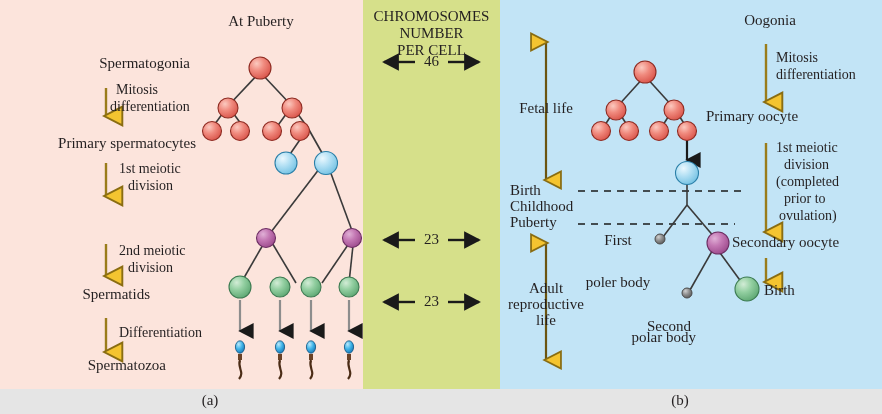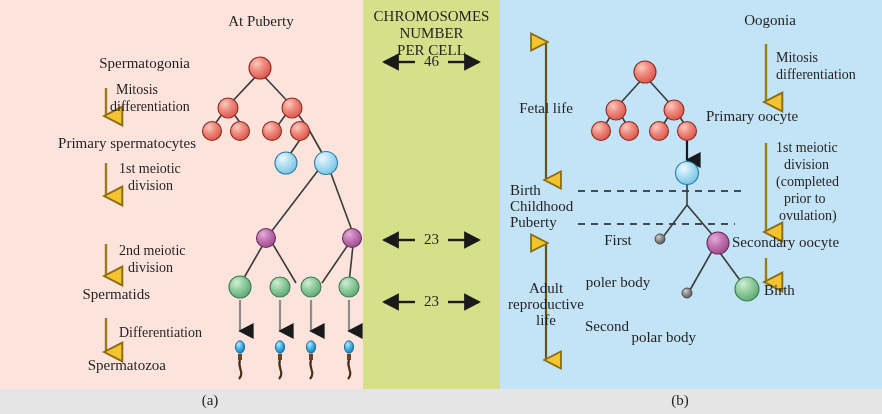--- a/index.html
+++ b/index.html
@@ -312,19 +312,19 @@
   <div class="lbl serif t14" style="left:784px; top:191px;">prior to</div>
   <div class="lbl serif t14" style="left:779px; top:208px;">ovulation)</div>
 
   <div class="lbl serif t15" style="left:732px; top:234px;">Secondary oocyte</div>
 
   <div class="lbl serif t15" style="left:764px; top:282px;">Birth</div>
 
   <div class="lbl serif t15 ctr" style="left:578px; top:232px; width:80px;">First</div>
   <div class="lbl serif t15 ctr" style="left:566px; top:249px; width:104px;margin-top:25px;">poler body</div>
 
-  <div class="lbl serif t15 ctr" style="left:564px; top:318px; width:86px;">Second</div>
+  <div class="lbl serif t15 ctr" style="left:626px; top:318px; width:86px;">Second</div>
   <div class="lbl serif t15 ctr" style="left:588px; top:329px; width:108px;text-align:right;">polar body</div>
 
   <div class="caption" style="left:180px; top:392px; width:60px;">(a)</div>
   <div class="caption" style="left:650px; top:392px; width:60px;">(b)</div>
 
 </div>
 
 </body></html>

